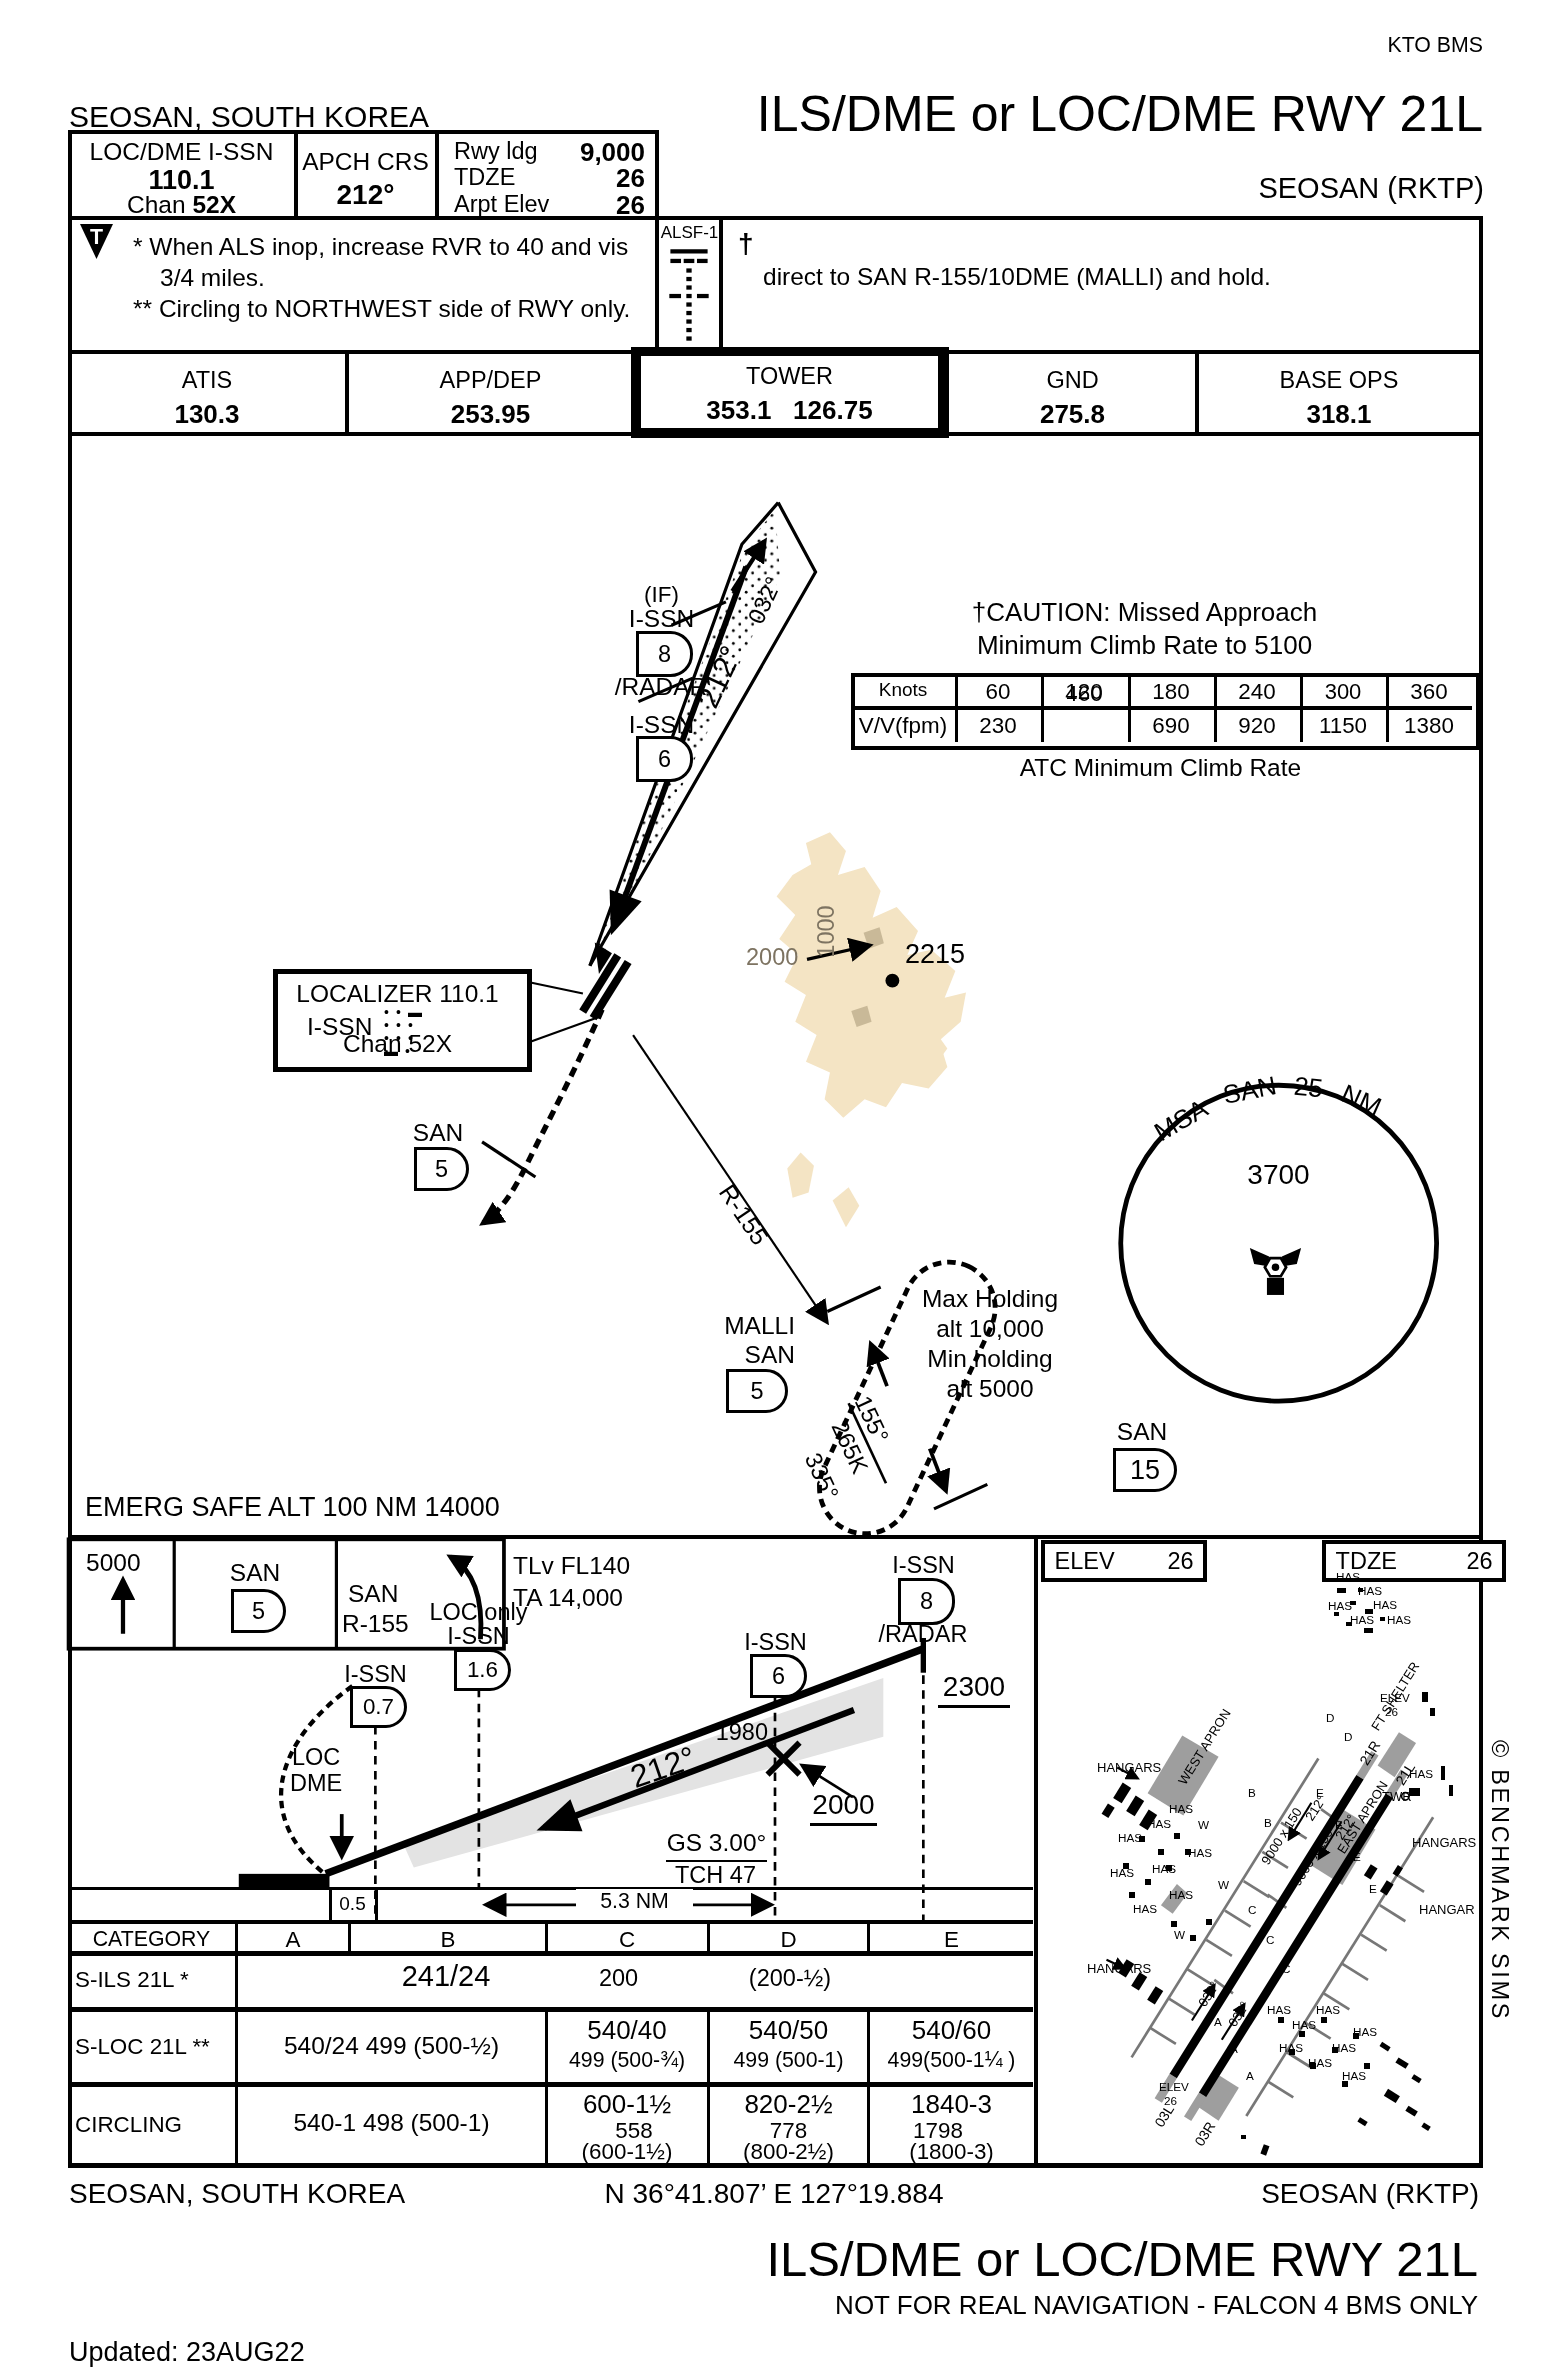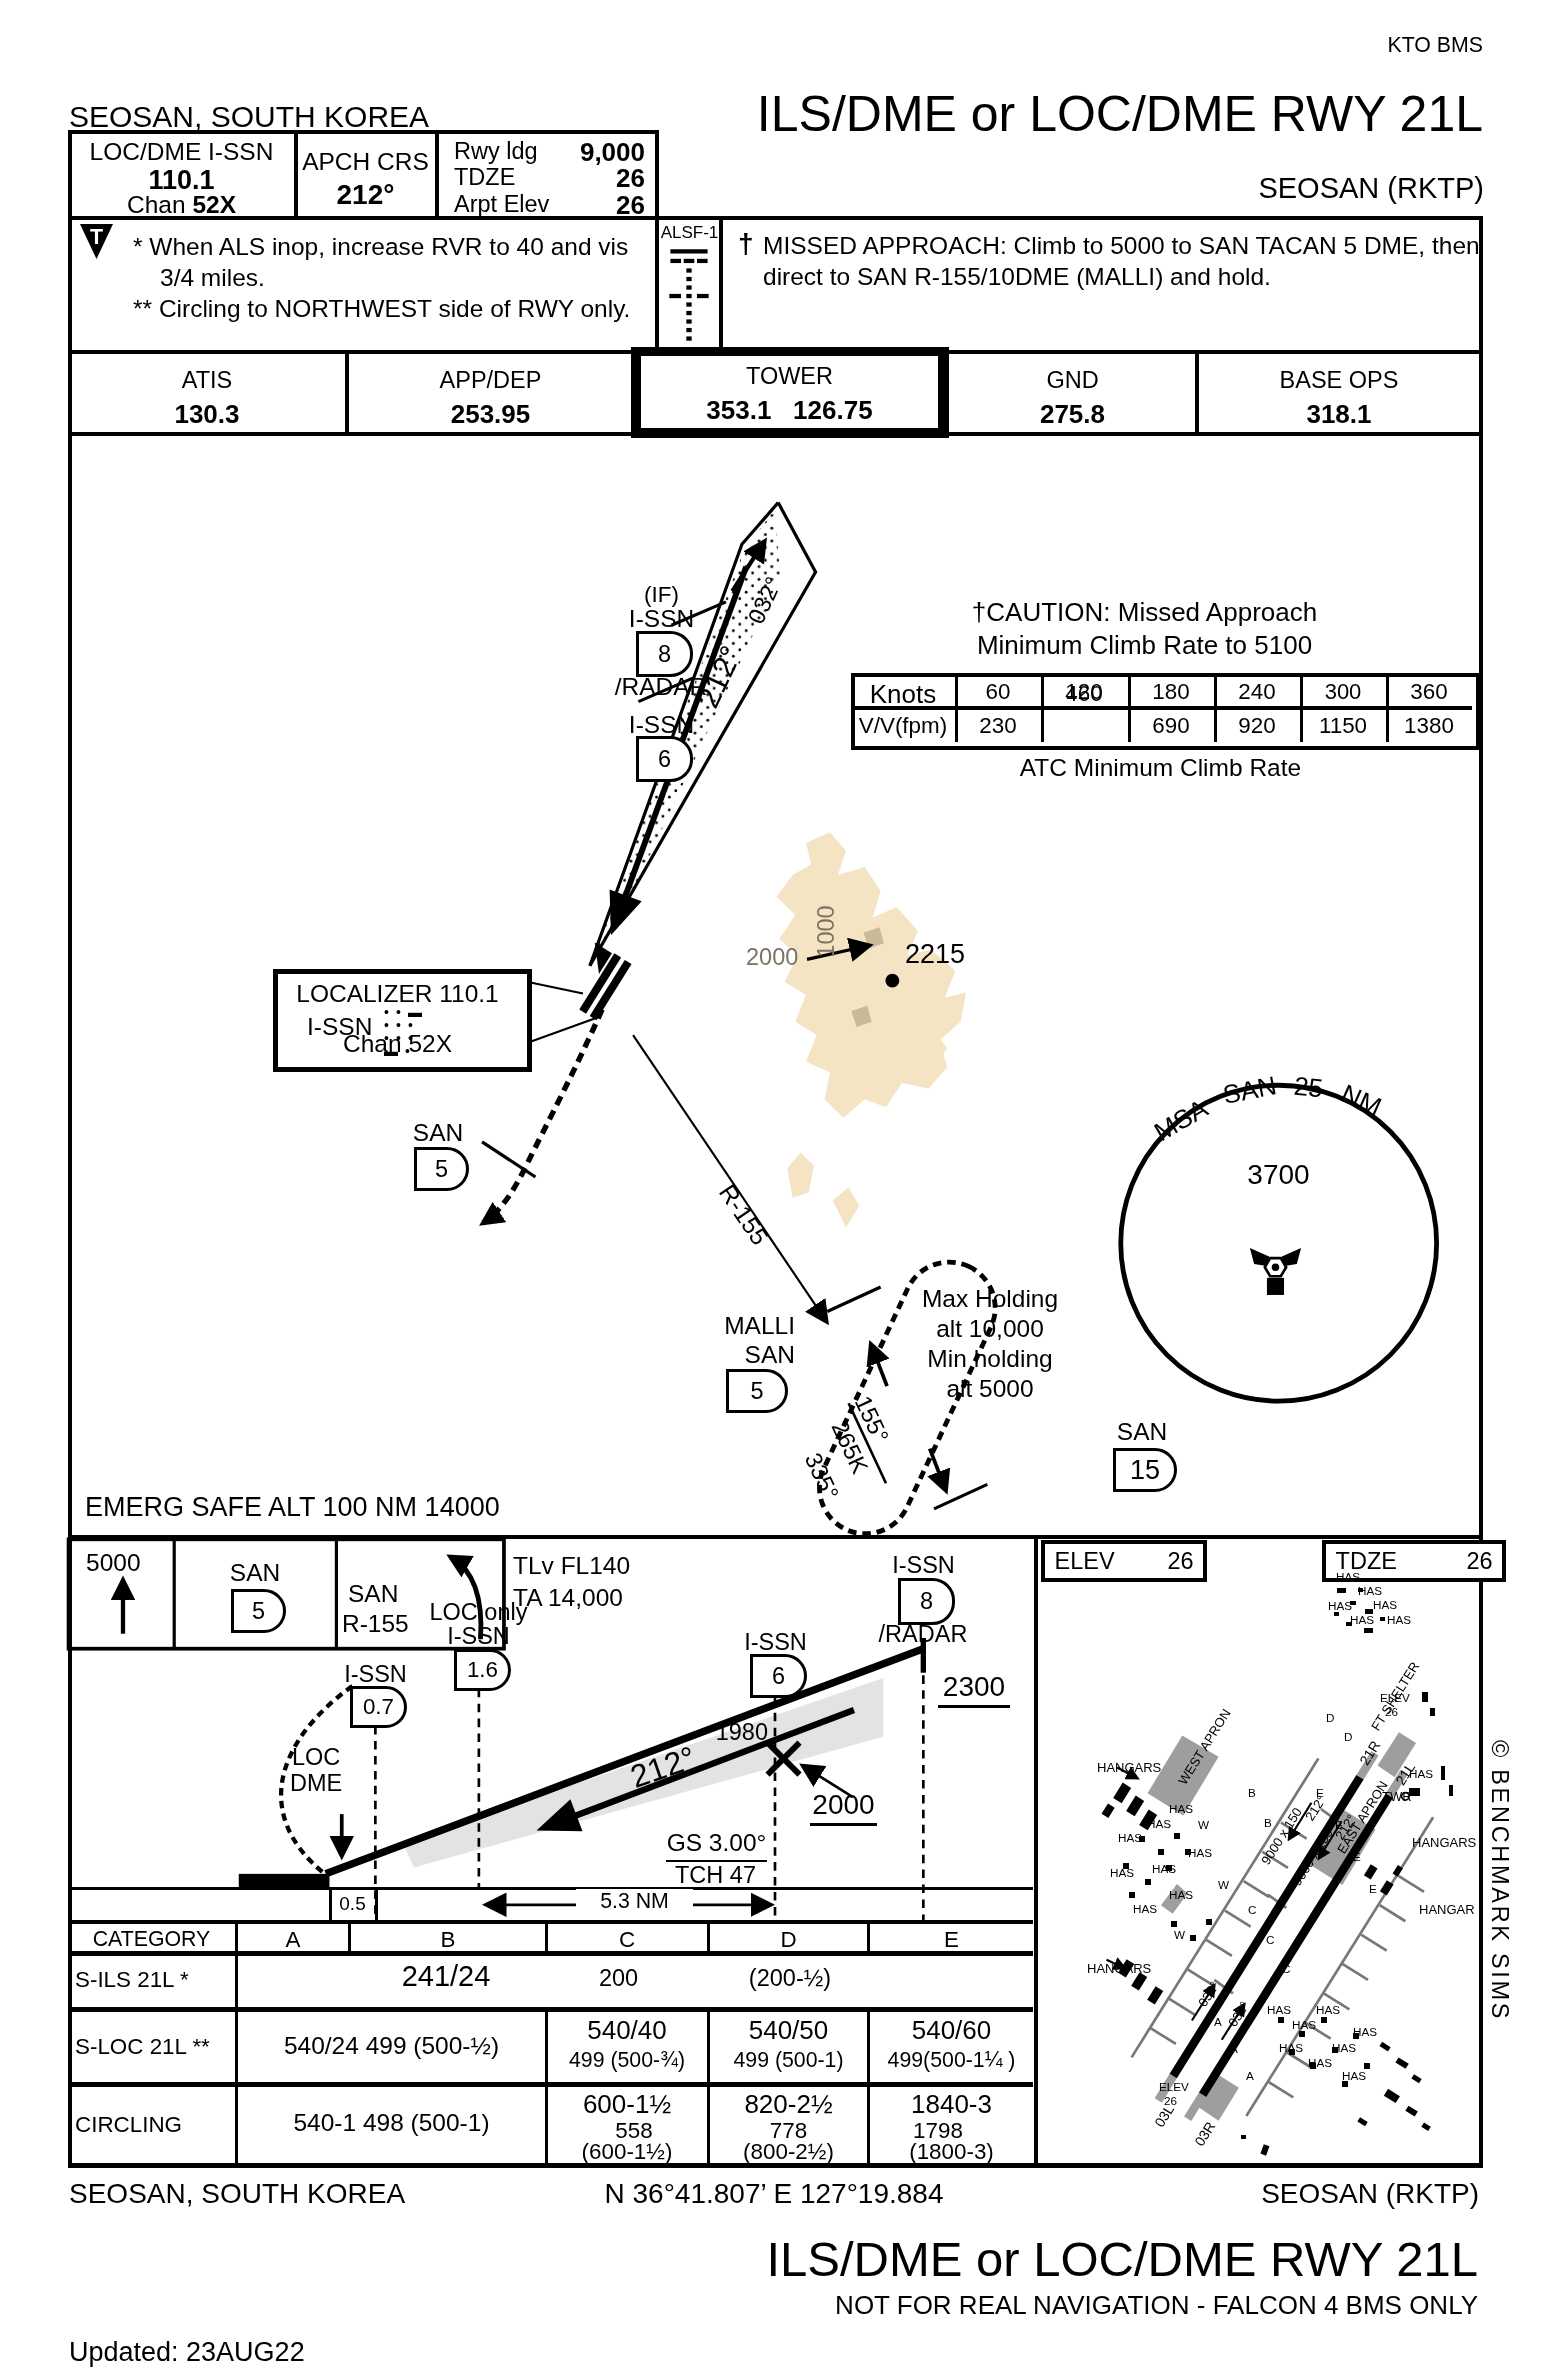--- a/index.html
+++ b/index.html
@@ -170,21 +170,20 @@
       <rect x="42" y="92" width="10" height="8"></rect>
       <rect x="62" y="92" width="22" height="8"></rect>
     <rect x="42" y="108" width="10" height="8"></rect>
       <rect x="42" y="124" width="10" height="8"></rect>
       <rect x="42" y="140" width="10" height="8"></rect>
       <rect x="42" y="156" width="10" height="8"></rect>
       <rect x="42" y="172" width="10" height="8"></rect>
   </svg>
 
   <div class="abs" style="left:738px;top:228px;font-size:28px;font-weight:bold">†</div>
-  <div class="abs nw" style="left:763px;top:232px;font-size:24.5px">MISSED APPROACH: Climb to 5000 to SAN TACAN 5 DME, then</div>
   <div class="abs nw" style="left:763px;top:263px;font-size:24.5px">direct to SAN R-155/10DME (MALLI) and hold.</div>
 
   <div class="abs c" style="left:68px;top:367px;width:278px;font-size:23.5px">ATIS</div>
   <div class="abs c b" style="left:68px;top:399px;width:278px;font-size:26px">130.3</div>
   <div class="abs c" style="left:349px;top:367px;width:283px;font-size:23.5px">APP/DEP</div>
   <div class="abs c b" style="left:349px;top:399px;width:283px;font-size:26px">253.95</div>
   <div class="abs" style="left:631px;top:347px;width:318px;height:91px;background:#000"></div>
   <div class="abs" style="left:641px;top:356px;width:297px;height:72px;background:#fff"></div>
   <div class="abs c" style="left:641px;top:363px;width:297px;font-size:23.5px">TOWER</div>
   <div class="abs c b" style="left:641px;top:395px;width:297px;font-size:26px;white-space:pre">353.1   126.75</div>
@@ -211,21 +210,21 @@
   <div class="abs c nw" style="left:931px;top:630px;width:427px;font-size:26px">Minimum Climb Rate to 5100</div>
 
   <div class="abs" style="left:851px;top:673px;width:621px;height:69px;border:4.3px solid #000"></div>
   <div class="hl" style="left:851px;top:706px;width:621px;height:3.7px"></div>
   <div class="vl" style="left:955px;top:673px;width:3.2px;height:69px"></div>
   <div class="vl" style="left:1041px;top:673px;width:3.2px;height:69px"></div>
   <div class="vl" style="left:1128px;top:673px;width:3.2px;height:69px"></div>
   <div class="vl" style="left:1214px;top:673px;width:3.2px;height:69px"></div>
   <div class="vl" style="left:1300px;top:673px;width:3.2px;height:69px"></div>
   <div class="vl" style="left:1386px;top:673px;width:3.2px;height:69px"></div>
-  <div class="abs c" style="left:851px;top:679px;width:104px;font-size:26px">Knots</div>
+  <div class="abs c" style="left:851px;top:679px;width:104px;font-size:19px">Knots</div>
   <div class="abs c" style="left:955px;top:679px;width:86px;font-size:22.4px">60</div>
   <div class="abs c" style="left:1041px;top:679px;width:86px;font-size:22.4px">120</div>
   <div class="abs c" style="left:1128px;top:679px;width:86px;font-size:22.4px">180</div>
   <div class="abs c" style="left:1214px;top:679px;width:86px;font-size:22.4px">240</div>
   <div class="abs c" style="left:1300px;top:679px;width:86px;font-size:22px">300</div>
   <div class="abs c" style="left:1386px;top:679px;width:86px;font-size:22.4px">360</div>
   <div class="abs c" style="left:851px;top:713px;width:104px;font-size:22.4px">V/V(fpm)</div>
   <div class="abs c" style="left:955px;top:713px;width:86px;font-size:22.4px">230</div>
   <div class="abs c" style="left:1041px;top:681px;width:86px;font-size:22.4px">460</div>
   <div class="abs c" style="left:1128px;top:713px;width:86px;font-size:22.4px">690</div>

